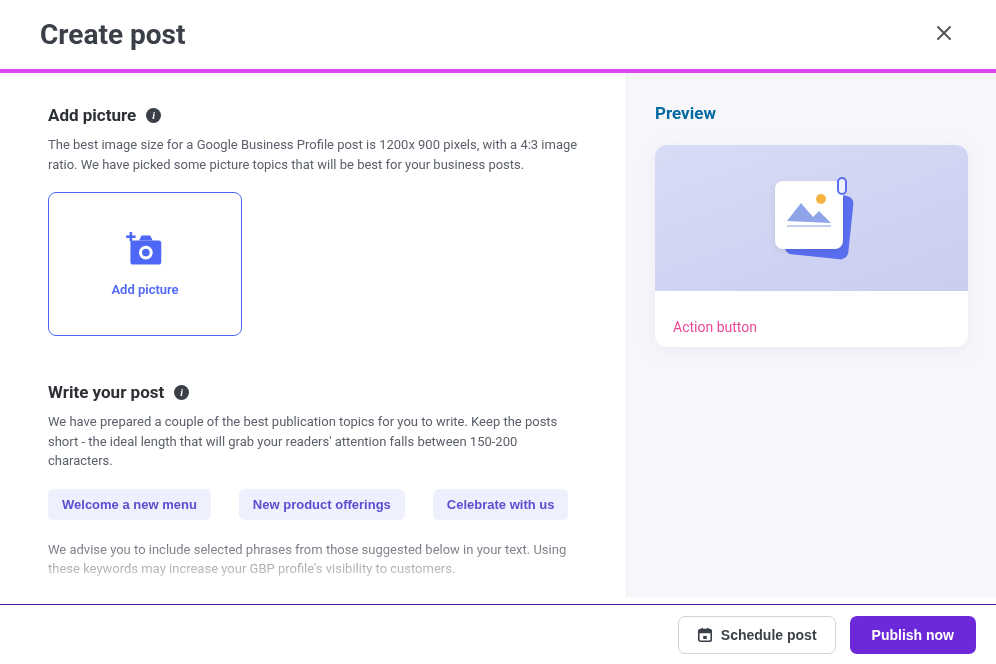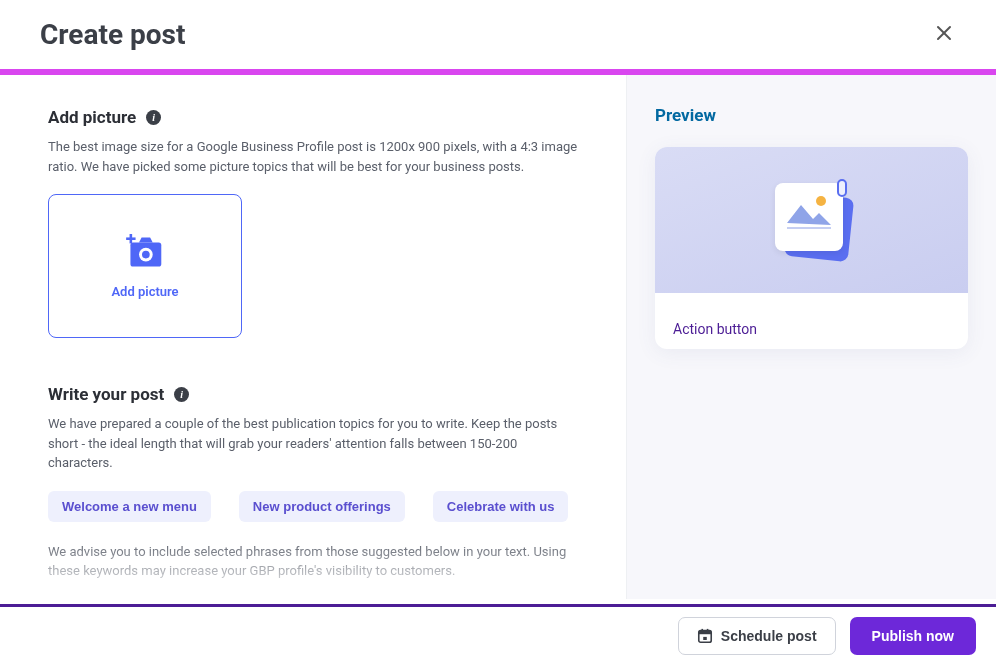--- a/index.html
+++ b/index.html
@@ -14,21 +14,21 @@
       width: 996px;
       height: 664px;
       overflow: hidden;
       position: relative;
     }
     .header {
       display: flex;
       justify-content: space-between;
       align-items: center;
       padding: 18px 40px 18px 40px;
-      border-bottom: 6px solid #d946ef;
+      border-bottom: 4px solid #d946ef;
     }
     .header h1 {
       font-size: 28px;
       font-weight: 700;
       color: #3b3f47;
     }
     .close-btn {
       cursor: pointer;
       font-size: 20px;
       color: #555;
@@ -204,36 +204,36 @@
       padding: 20px 18px 12px 18px;
     }
     .preview-content-text {
       font-size: 14px;
       color: #7a7f8a;
       line-height: 1.5;
       min-height: 80px;
     }
     .preview-action {
       font-size: 14px;
-      color: #4c1d95;
+      color: #ec4899;
       padding-top: 8px;
     }
     .footer {
       position: absolute;
       bottom: 0;
       left: 0;
       right: 0;
       height: 60px;
       display: flex;
       justify-content: flex-end;
       align-items: center;
       gap: 14px;
       padding: 0 20px;
       background: #fff;
-      border-top: 3px solid #4c1d95;
+      border-top: 1px solid #4c1d95;
     }
     .btn-secondary {
       display: flex;
       align-items: center;
       gap: 8px;
       background: #fff;
       border: 1px solid #d0d3db;
       color: #3b3f47;
       font-size: 14px;
       font-weight: 600;

